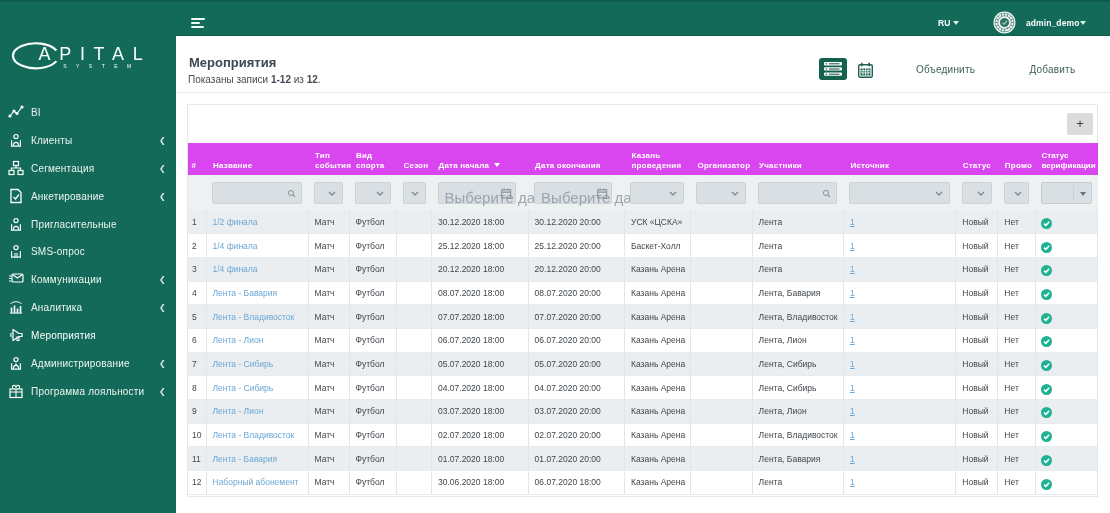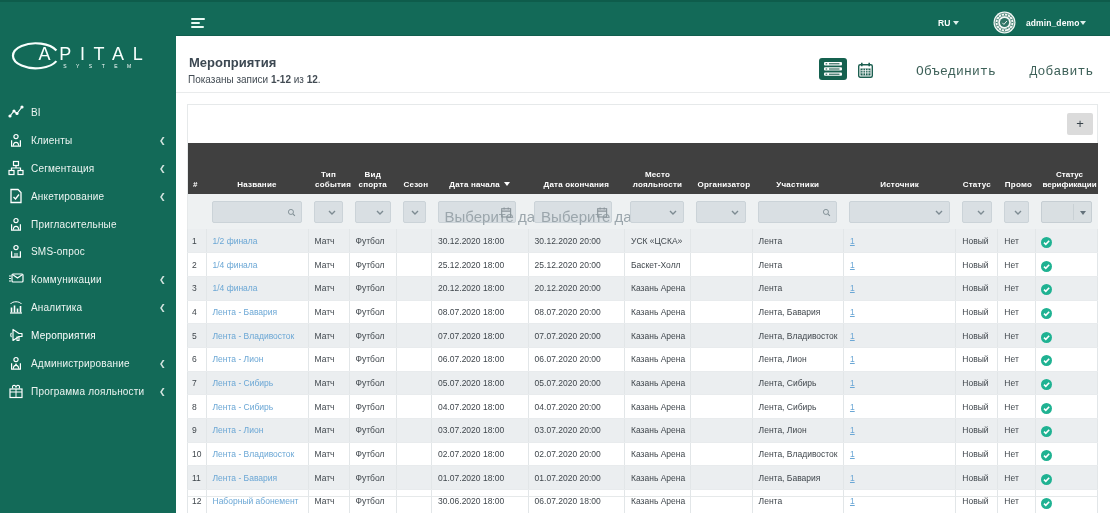--- a/index.html
+++ b/index.html
@@ -19,28 +19,28 @@
 .mi { position:relative; height:27.9px; color:#ecf4f1; font-size:10px; }
 .mi .txt { position:absolute; left:31px; top:50%; transform:translateY(-50%); white-space:nowrap; letter-spacing:0.2px;}
 .mi .ic { position:absolute; left:8px; top:50%; transform:translateY(-50%); width:16px; height:16px; }
 .mi .ch { position:absolute; left:159px; top:50%; transform:translateY(-50%); font-size:8px; color:#d5e5e0; }
 
 .h1 { position:absolute; left:13px; top:11px; font-size:13px; font-weight:bold; color:#3c4852; }
 .sub { position:absolute; left:12px; top:30px; font-size:10px; color:#434c54; }
 .hdrline { position:absolute; left:0; top:48px; width:934px; height:1px; background:#e9ebec; }
 
 .btn-green { position:absolute; left:643px; top:14px; width:28px; height:22px; background:#15614f; border-radius:3px; }
-.addlink { position:absolute; font-size:13px; color:#3d6058; letter-spacing:0.2px;font-family:Liberation Mono, monospace; }
+.addlink { position:absolute; font-size:10px; color:#3d6058; letter-spacing:0.2px; }
 
 .panel { position:absolute; left:11px; top:60px; width:911px; height:393px; border:1px solid #e6e9ea; background:#fff; }
 .plus { position:absolute; right:4px; top:8px; width:26px; height:22px; background:#dbdbdb; border-radius:2px; color:#37424a; font-size:13px; text-align:center; line-height:21px; }
 
 table { position:absolute; left:-1px; top:38px; border-collapse:collapse; table-layout:fixed; width:911px; }
 thead th:first-child, tbody td:first-child { padding-left:4px; }
-thead th { background:#404040; color:#fff; font-size:8px; font-weight:bold; text-align:center; padding:2px 7px 5px; height:51px; vertical-align:bottom; line-height:9.5px; letter-spacing:0.2px; }
+thead th { background:#d946ef; color:#fff; font-size:8px; font-weight:bold; text-align:left; padding:2px 7px 5px; height:32px; vertical-align:bottom; line-height:9.5px; letter-spacing:0.2px; }
 tr.filters td { background:#eef1f2; height:35px; padding:0 6px; vertical-align:middle; border:none; }
 tbody td { height:23.7px; padding:0 6px; color:#40474d; font-size:8.5px; border-right:1px solid #e2e6e8; border-bottom:1px solid #e8ebed; vertical-align:middle; white-space:nowrap; overflow:hidden; }
 tbody td:first-child { border-left:1px solid #e2e6e8; }
 tbody tr.odd td { background:#ebeef0; }
 a.lnk { color:#6ba7d5; text-decoration:none; }
 a.src { color:#6ba7d5; text-decoration:underline; }
 .inp { background:#d9dfe3; border:1px solid #cbd3d8; border-radius:2px; height:22px; position:relative; margin-top:1px; }
 .inp .ph { position:absolute; left:6px; top:6px; font-size:15px; color:#9ba6ac; white-space:nowrap; overflow:hidden; }
 .chev { position:absolute; right:6px; top:8px; }
 .check { display:inline-block; width:11px; height:11px; border-radius:50%; background:#1fb292; position:relative; vertical-align:middle; top:1.5px; }
@@ -232,21 +232,21 @@
       </colgroup>
       <thead>
         <tr>
           <th>#</th>
             <th>Название</th>
             <th>Тип события</th>
             <th>Вид спорта</th>
             <th>Сезон</th>
           <th>Дата начала <span class="sorter"></span></th>
             <th>Дата окончания</th>
-            <th>Место лояльности</th>
+            <th>Казань проведения</th>
           <th>Организатор</th>
             <th>Участники</th>
             <th>Источник</th>
             <th>Статус</th>
             <th>Промо</th>
             <th style="padding-right:0;padding-left:6px;letter-spacing:0;">Статус верификации</th>
         </tr>
         <tr class="filters">
           <td></td>
           <td>

